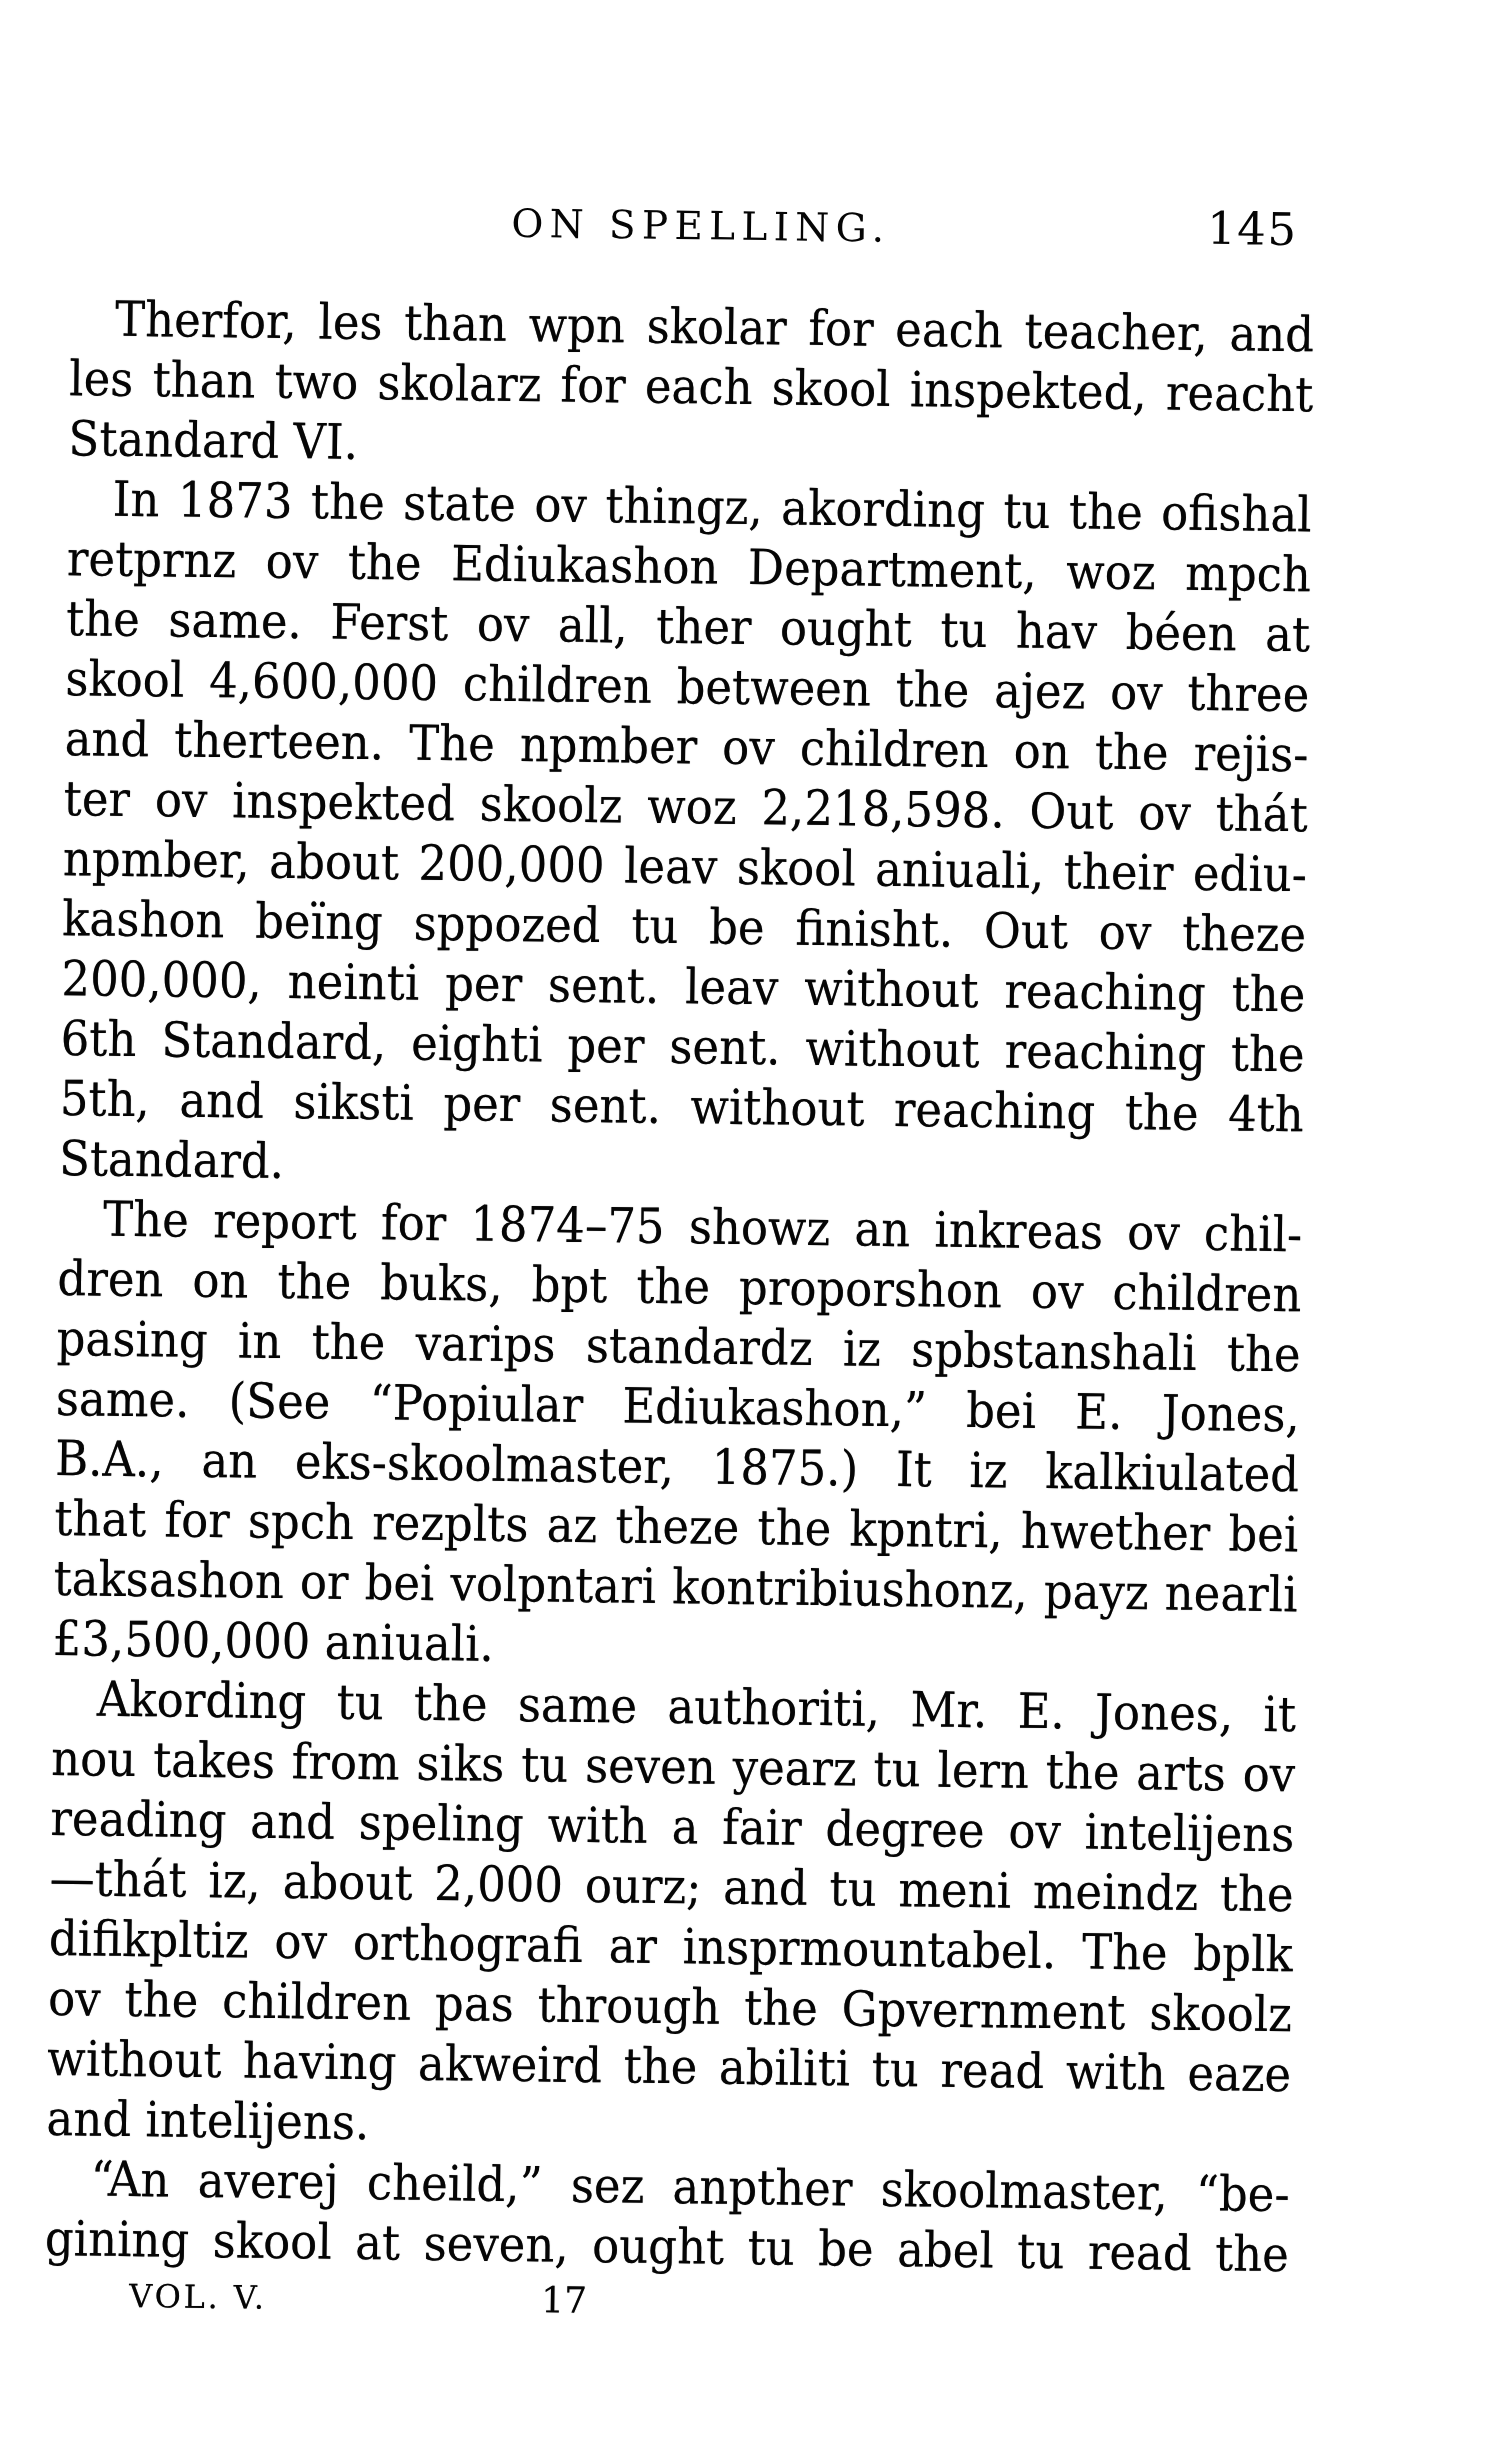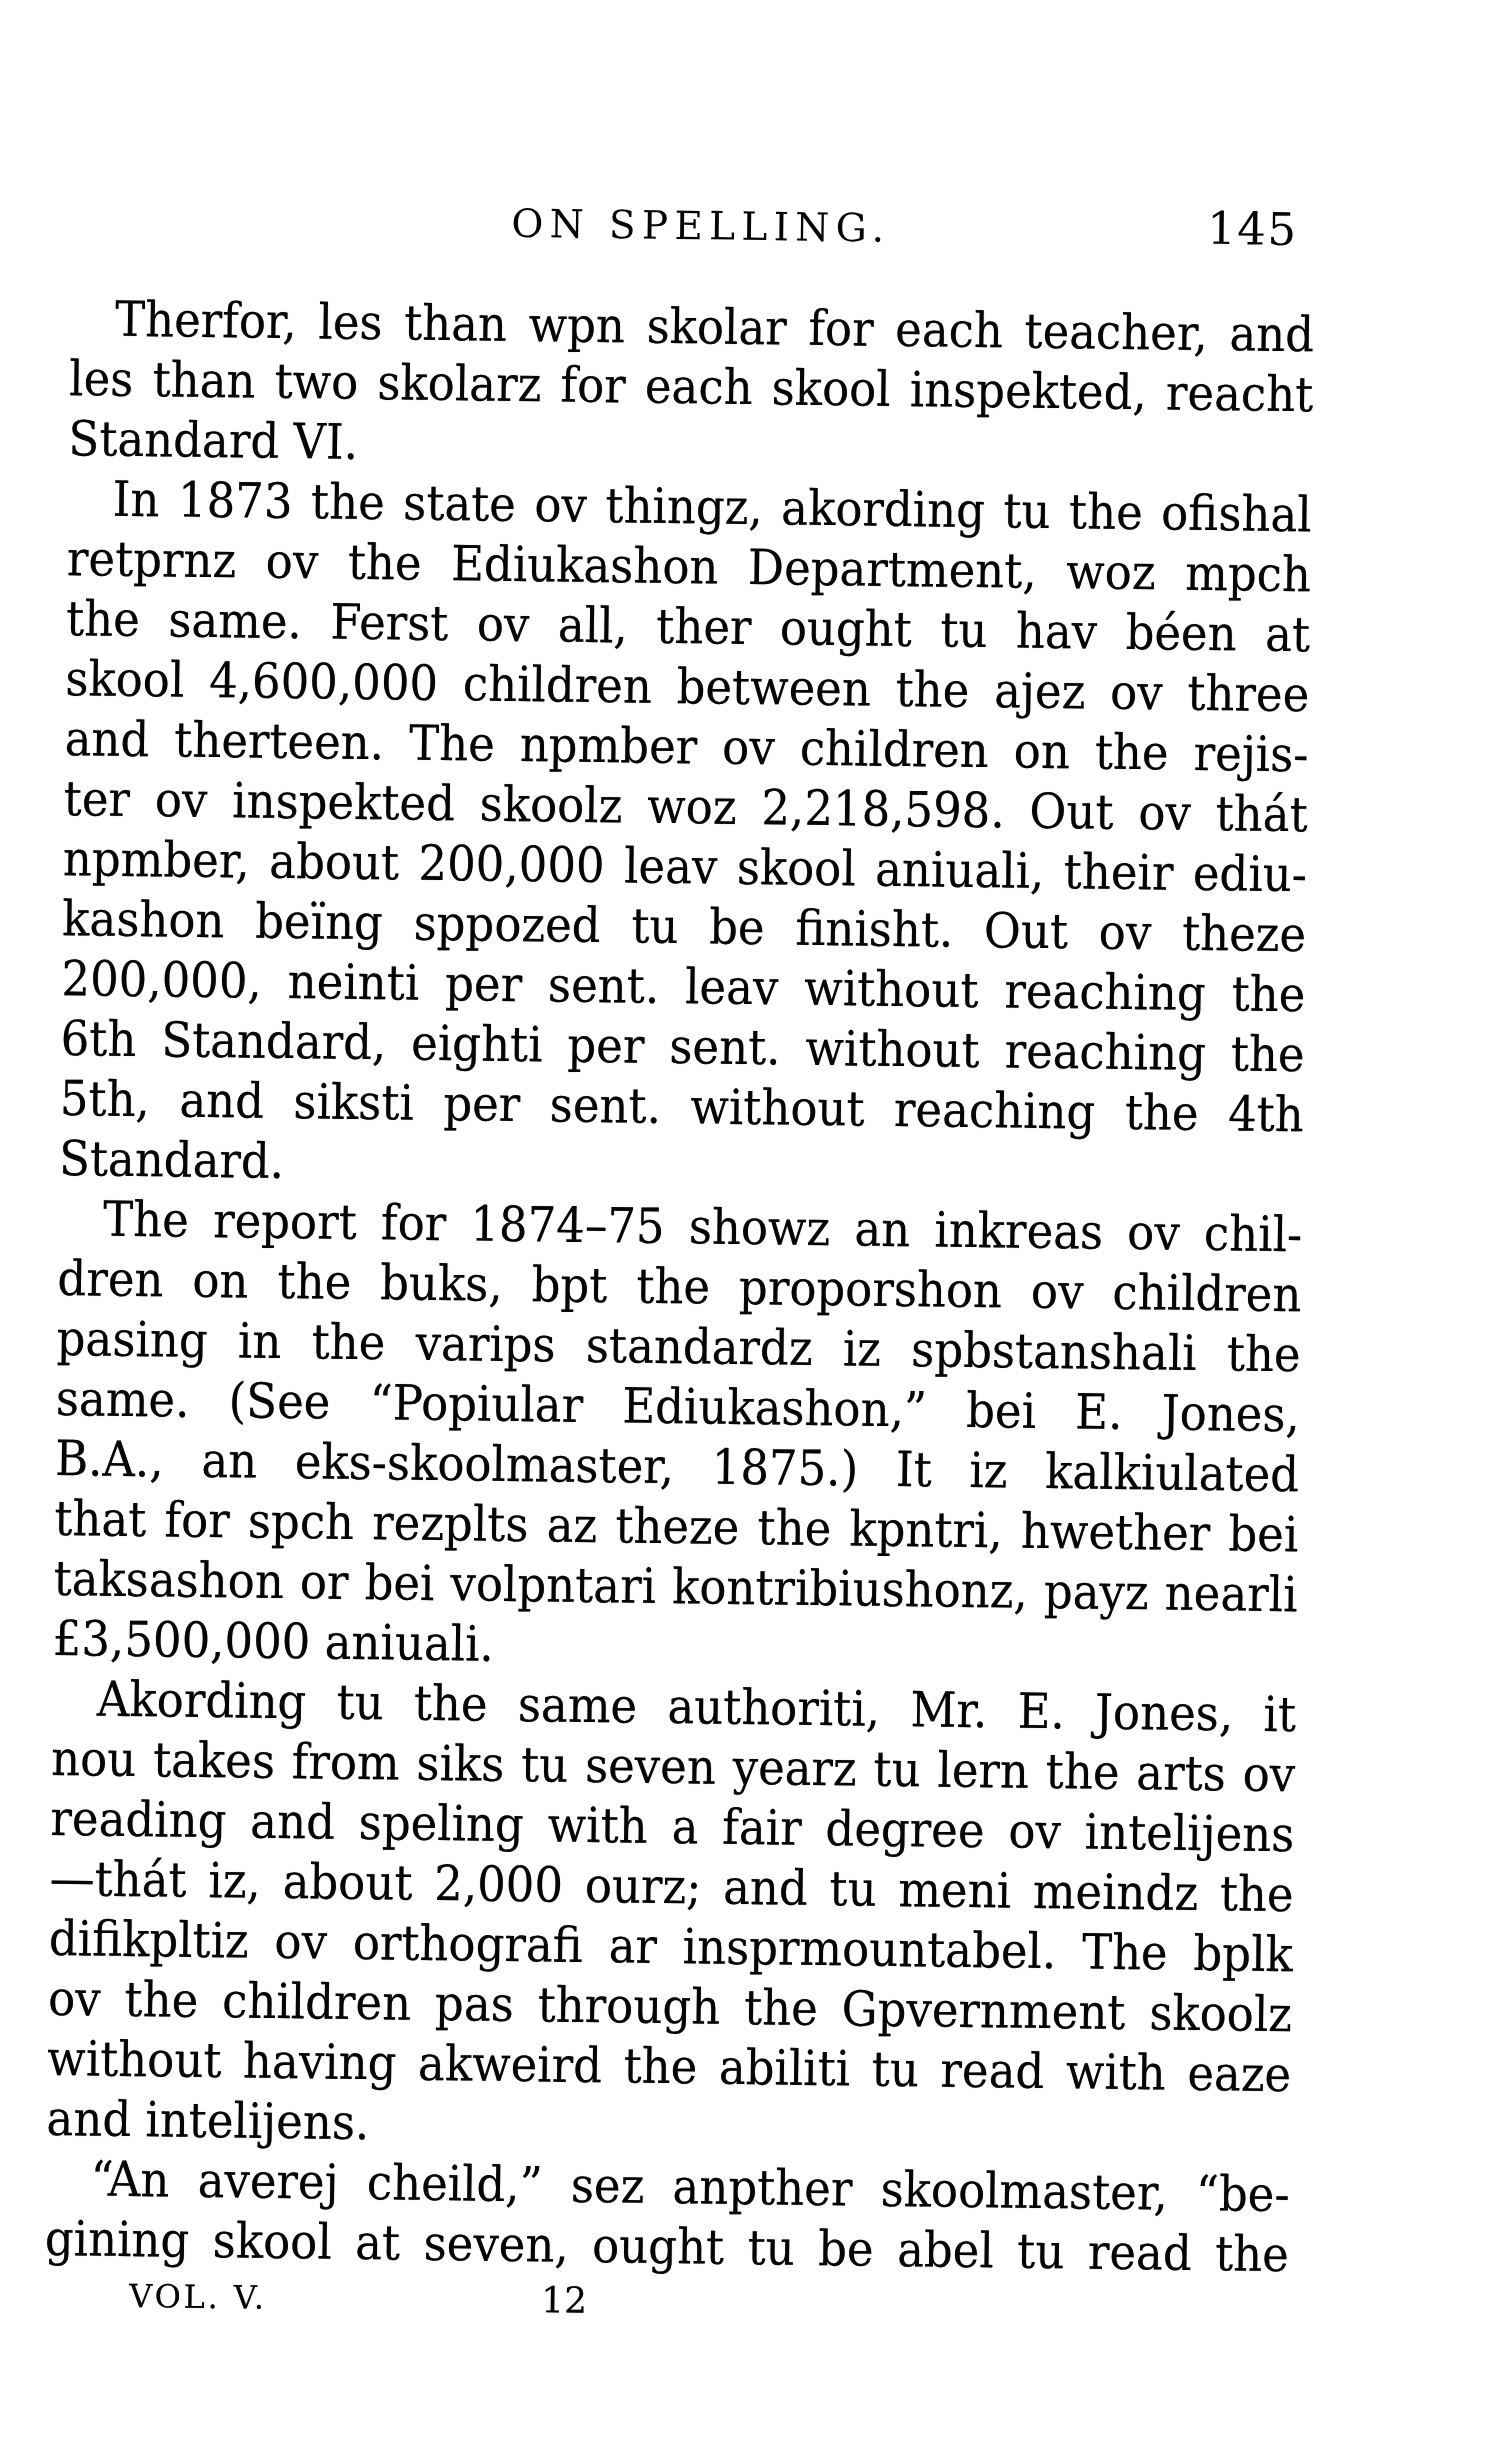--- a/index.html
+++ b/index.html
@@ -128,18 +128,18 @@
         <div class="line">difikpltiz ov orthografi ar insprmountabel.  The bplk</div>
         <div class="line">ov the children pas through the Gpvernment skoolz</div>
         <div class="line">without having akweird the abiliti tu read with eaze</div>
         <div class="line no-just">and intelijens.</div>
         <div class="line indent">“An averej cheild,” sez anpther skoolmaster, “be-</div>
         <div class="line">gining skool at seven, ought tu be abel tu read the</div>
       </div>
 
     <div class="footer-row">
       <div class="volume">VOL. V.</div>
-      <div class="signature">12</div>
+      <div class="signature">17</div>
     </div>
 
   </div>
 </div>
 
 
 </body></html>

